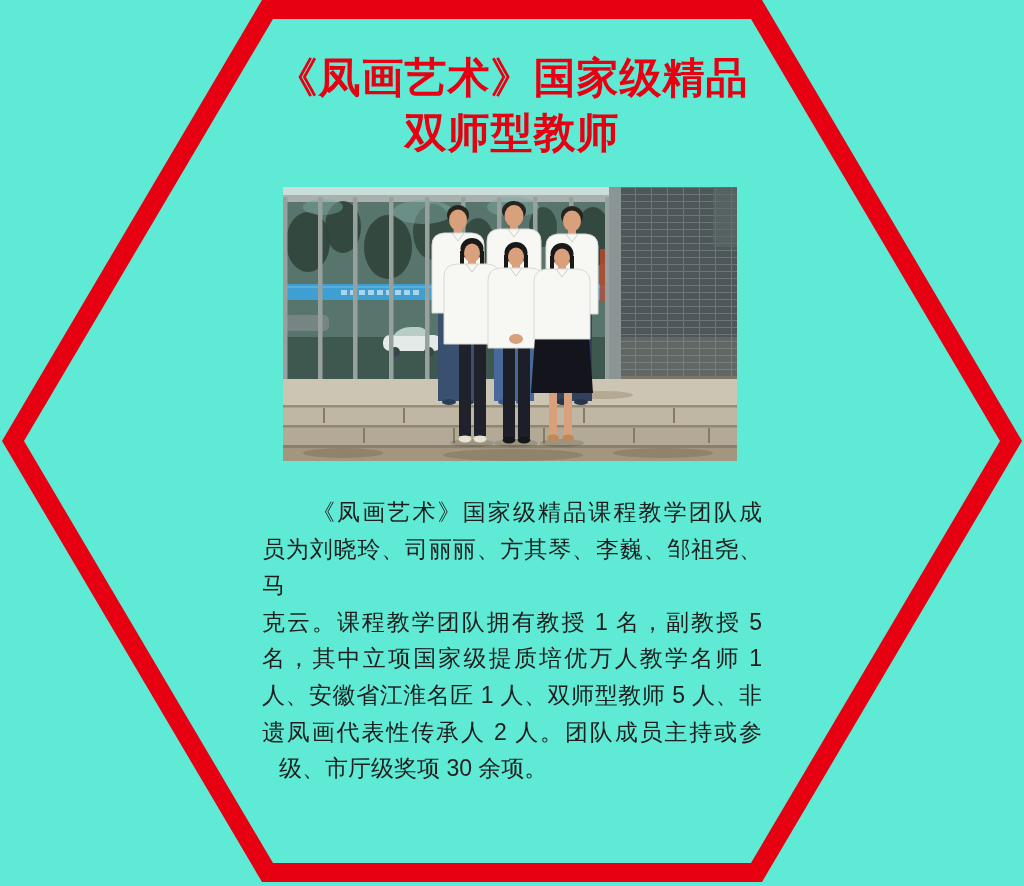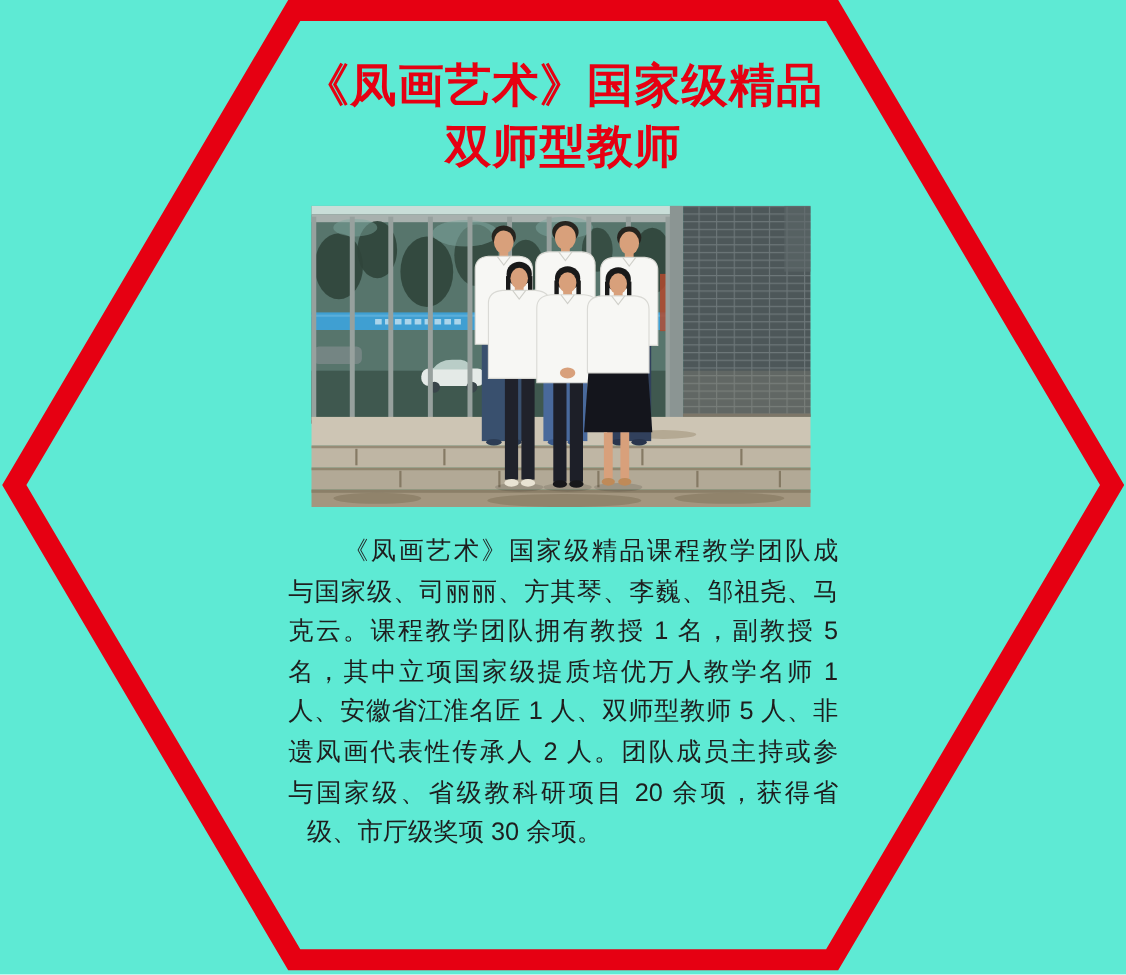--- a/index.html
+++ b/index.html
@@ -17,21 +17,21 @@
     position:absolute;left:283px;top:187px;width:454px;height:274px;
   }
   .photo-wrap svg{display:block;}
   .body-text{
     position:absolute;left:262px;top:482px;width:500px;
     color:#1e1e1e;font-size:23px;line-height:36.6px;
   }
   .body-text .line{
     text-align:justify;text-align-last:justify;
   }
-  .body-text .line.first{text-indent:50px;}
+  .body-text .line.first{text-indent:50px;margin-top:12px;}
   .body-text .line.last{text-align-last:left;margin-left:17px;}
 </style>
 </head>
 <body>
 
 <div id="page">
 
   <svg id="hex-frame" viewBox="0 0 1024 886" xmlns="http://www.w3.org/2000/svg">
     <path fill="#e60012" fill-rule="evenodd" d="M262,0 L762,0 L1022,441 L762,882 L262,882 L2,441 Z
          M273,19 L24,441 L273,863 L751,863 L1000,441 L751,19 Z"></path>
@@ -222,22 +222,21 @@
           <rect x="275" y="78" width="8" height="6" fill="#d8a07b"></rect>
           <path d="M251,152 V94 Q251,83 264,82 L294,82 Q307,83 307,94 V152 Z" fill="#f7f7f4" stroke="#d9d9d4" stroke-width="1"></path>
           <path d="M273,82 L279,90 L285,82" stroke="#cfcfc9" fill="none"></path>
         </g>
       </g>
     </svg>
   </div>
 
   <div class="body-text">
     <div class="line first">《凤画艺术》国家级精品课程教学团队成</div>
-    <div class="line">与国家级、司丽丽、方其琴、李巍、邹祖尧、马</div>
+    <div class="line">员为刘晓玲、司丽丽、方其琴、李巍、邹祖尧、马</div>
     <div class="line">克云。课程教学团队拥有教授 1 名，副教授 5</div>
     <div class="line">名，其中立项国家级提质培优万人教学名师 1</div>
     <div class="line">人、安徽省江淮名匠 1 人、双师型教师 5 人、非</div>
     <div class="line">遗凤画代表性传承人 2 人。团队成员主持或参</div>
-    <div class="line">与国家级、省级教科研项目 20 余项，获得省</div>
     <div class="line last">级、市厅级奖项 30 余项。</div>
   </div>
 
 </div>
 
 </body></html>

